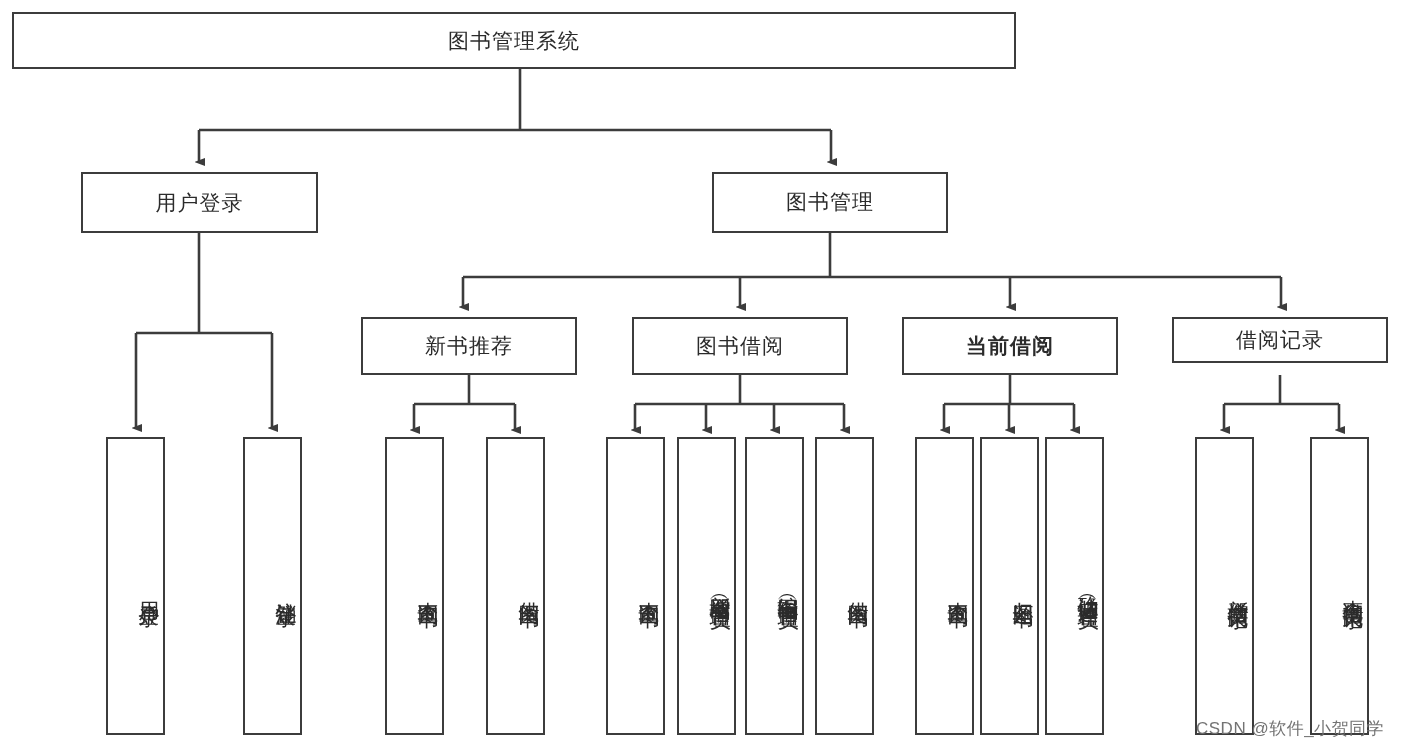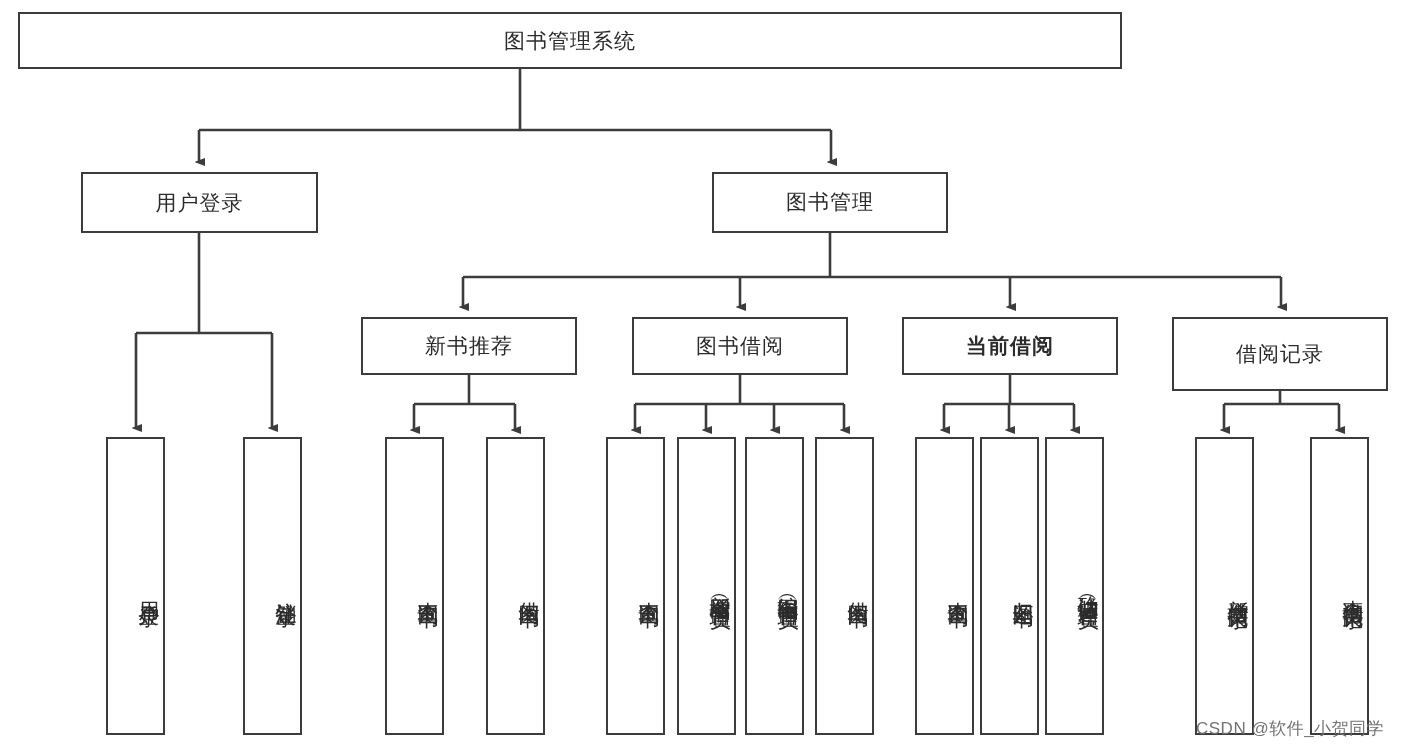--- a/index.html
+++ b/index.html
@@ -115,41 +115,41 @@
       <path d="M1009,404 L1009,430" marker-end="url(#arrow)"></path>
       <path d="M1074,404 L1074,430" marker-end="url(#arrow)"></path>
 
       <path d="M1280,375 L1280,404"></path>
       <path d="M1224,404 L1339,404"></path>
       <path d="M1224,404 L1224,430" marker-end="url(#arrow)"></path>
       <path d="M1339,404 L1339,430" marker-end="url(#arrow)"></path>
     </g>
   </svg>
 
-  <div class="node horiz" style="left:18px; top:12px; width:1104px; height:57px;">
+  <div class="node horiz" style="left:12px; top:12px; width:1004px; height:57px;">
     <span>图书管理系统</span>
   </div>
 
   <div class="node horiz" style="left:81px; top:172px; width:237px; height:61px;">
     <span>用户登录</span>
   </div>
   <div class="node horiz" style="left:712px; top:172px; width:236px; height:61px;font-family:Liberation Serif, serif;">
     <span>图书管理</span>
   </div>
 
   <div class="node horiz" style="left:632px; top:317px; width:216px; height:58px;">
     <span>图书借阅</span>
   </div>
   <div class="node horiz" style="left:361px; top:317px; width:216px; height:58px;">
     <span>新书推荐</span>
   </div>
   <div class="node horiz" style="left:902px; top:317px; width:216px; height:58px;font-weight:bold;">
     <span>当前借阅</span>
   </div>
-  <div class="node horiz" style="left:1172px; top:317px; width:216px; height:74px;">
+  <div class="node horiz" style="left:1172px; top:317px; width:216px; height:46px;">
     <span>借阅记录</span>
   </div>
 
   <div class="node vert" style="left:106px; top:437px; width:59px; height:298px;">
     <span>用户登录</span>
   </div>
   <div class="node vert" style="left:243px; top:437px; width:59px; height:298px;">
     <span>注销登录</span>
   </div>
 

